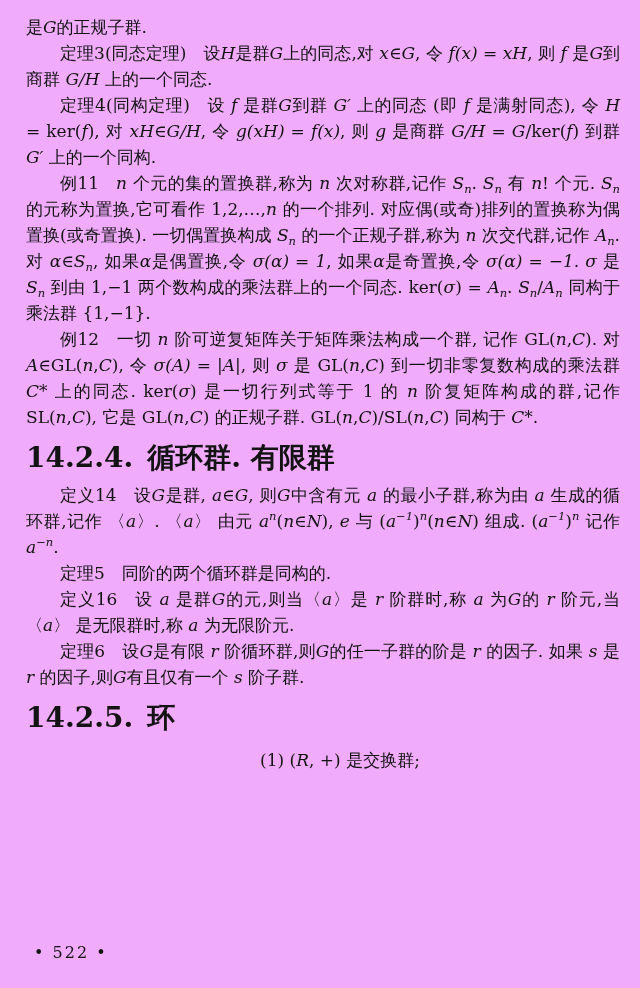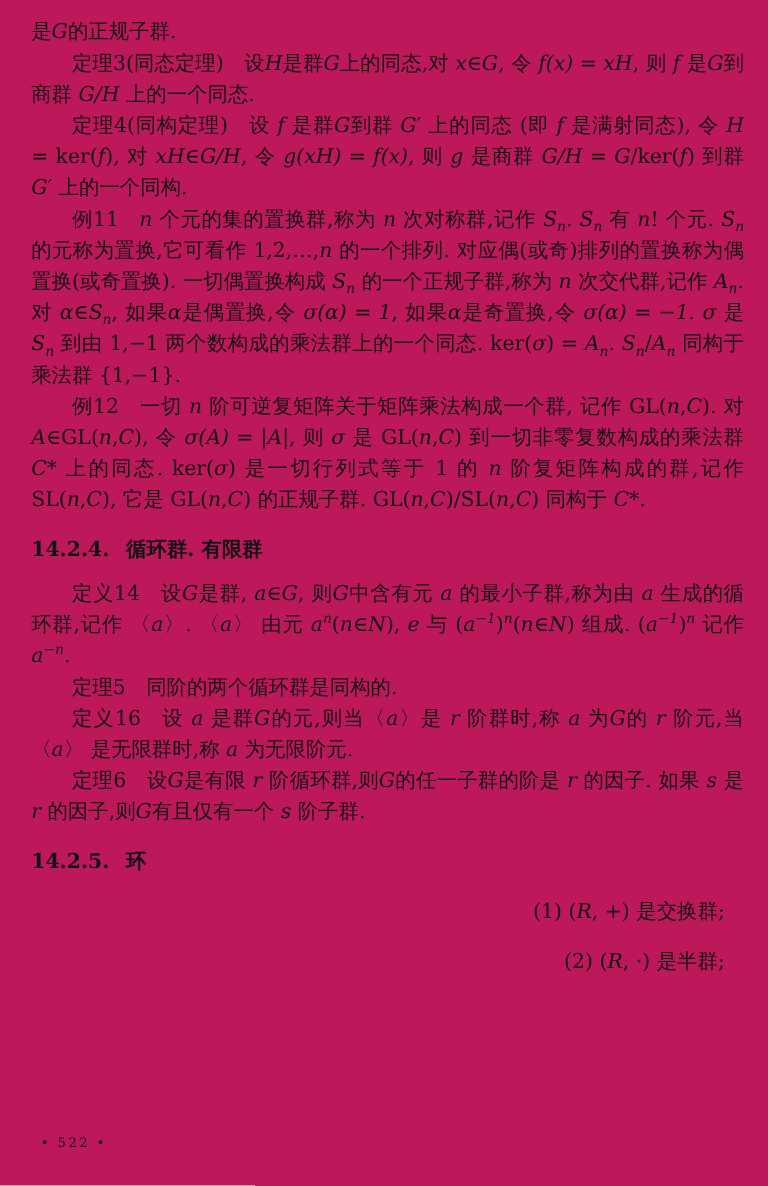--- a/index.html
+++ b/index.html
@@ -2,69 +2,68 @@
 <html><head>
 <meta charset="utf-8">
 <style>
   html, body { margin: 0; padding: 0; background: #e8e8e4; }
   .page {
     position: relative;
     box-sizing: border-box;
     width: 640px;
     height: 988px;
     margin: 0 auto;
-    background: #be185d;
+    background: #f0abfc;
     color: #131313;
     font-family: "DejaVu Serif", serif;
     font-size: 17px;
     line-height: 26px;
     padding: 14px 20px 0 26px;
     overflow: hidden;
   }
   .doc-body { width: 594px; }
   p.paragraph {
     margin: 0;
     text-align: justify;
     text-justify: inter-ideograph;
   }
   p.indent { text-indent: 2em; }
   h2.heading {
-    font-size: 17px;
+    font-size: 28px;
     font-weight: bold;
     line-height: 26px;
     margin: 15px 0 11px 0;
   }
   h2.heading span + span { margin-left: 14px; }
-  p.list-item { margin: 16px; padding-left: 2em; text-align: right; }
+  p.list-item { margin: 16px; padding-left: 2em; text-align: center; }
   .b { font-weight: normal; }
   .i { font-style: italic; }
   sup, sub { font-size: 68%; line-height: 0; }
   sup { vertical-align: super; }
   sub { vertical-align: sub; }
   .footer {
     position: absolute;
     left: 34px;
     bottom: 22px;
-    font-size: 11px;
+    font-size: 16px;
     letter-spacing: 2px;
   }
 </style>
 </head>
 <body>
 
 <div class="page">
   <div class="doc-body" id="doc-body">
       <p class="paragraph"><span>是</span><span class="i">G</span><span>的正规子群.</span></p>
       <p class="paragraph indent"><span class="b">定理3(同态定理)</span><span> 设</span><span class="i">H</span><span>是群</span><span class="i">G</span><span>上的同态,对 </span><span class="i">x∈G</span><span>, 令 </span><span class="i">f(x) = xH</span><span>, 则 </span><span class="i">f</span><span> 是</span><span class="i">G</span><span>到商群 </span><span class="i">G/H</span><span> 上的一个同态.</span></p>
       <p class="paragraph indent"><span class="b">定理4(同构定理)</span><span> 设 </span><span class="i">f</span><span> 是群</span><span class="i">G</span><span>到群 </span><span class="i">G′</span><span> 上的同态 (即 </span><span class="i">f</span><span> 是满射同态), 令 </span><span class="i">H</span><span> = ker(</span><span class="i">f</span><span>), 对 </span><span class="i">xH∈G/H</span><span>, 令 </span><span class="i">g(xH) = f(x)</span><span>, 则 </span><span class="i">g</span><span> 是商群 </span><span class="i">G/H</span><span> = </span><span class="i">G</span><span>/ker(</span><span class="i">f</span><span>) 到群 </span><span class="i">G′</span><span> 上的一个同构.</span></p>
       <p class="paragraph indent"><span class="b">例11</span><span> </span><span class="i">n</span><span> 个元的集的置换群,称为 </span><span class="i">n</span><span> 次</span><span class="b">对称群</span><span>,记作 </span><span class="i">S</span><sub class="i">n</sub><span>. </span><span class="i">S</span><sub class="i">n</sub><span> 有 </span><span class="i">n</span><span>! 个元. </span><span class="i">S</span><sub class="i">n</sub><span> 的元称为</span><span class="b">置换</span><span>,它可看作 1,2,…,</span><span class="i">n</span><span> 的一个排列. 对应偶(或奇)排列的置换称为</span><span class="b">偶置换(或奇置换)</span><span>. 一切偶置换构成 </span><span class="i">S</span><sub class="i">n</sub><span> 的一个正规子群,称为 </span><span class="i">n</span><span> 次</span><span class="b">交代群</span><span>,记作 </span><span class="i">A</span><sub class="i">n</sub><span>. 对 </span><span class="i">α∈S</span><sub class="i">n</sub><span>, 如果</span><span class="i">α</span><span>是偶置换,令 </span><span class="i">σ(α) = 1</span><span>, 如果</span><span class="i">α</span><span>是奇置换,令 </span><span class="i">σ(α) = −1</span><span>. </span><span class="i">σ</span><span> 是 </span><span class="i">S</span><sub class="i">n</sub><span> 到由 1,−1 两个数构成的乘法群上的一个同态. ker(</span><span class="i">σ</span><span>) = </span><span class="i">A</span><sub class="i">n</sub><span>. </span><span class="i">S</span><sub class="i">n</sub><span>/</span><span class="i">A</span><sub class="i">n</sub><span> 同构于乘法群 {1,−1}.</span></p>
       <p class="paragraph indent"><span class="b">例12</span><span> 一切 </span><span class="i">n</span><span> 阶可逆复矩阵关于矩阵乘法构成一个群, 记作 GL(</span><span class="i">n</span><span>,</span><span class="b i">C</span><span>). 对 </span><span class="i">A</span><span>∈GL(</span><span class="i">n</span><span>,</span><span class="b i">C</span><span>), 令 </span><span class="i">σ(A) = |A|</span><span>, 则 </span><span class="i">σ</span><span> 是 GL(</span><span class="i">n</span><span>,</span><span class="b i">C</span><span>) 到一切非零复数构成的乘法群 </span><span class="b i">C</span><span>* 上的同态. ker(</span><span class="i">σ</span><span>) 是一切行列式等于 1 的 </span><span class="i">n</span><span> 阶复矩阵构成的群,记作 SL(</span><span class="i">n</span><span>,</span><span class="b i">C</span><span>), 它是 GL(</span><span class="i">n</span><span>,</span><span class="b i">C</span><span>) 的正规子群. GL(</span><span class="i">n</span><span>,</span><span class="b i">C</span><span>)/SL(</span><span class="i">n</span><span>,</span><span class="b i">C</span><span>) 同构于 </span><span class="b i">C</span><span>*.</span></p>
       <h2 class="heading"><span>14.2.4.</span><span>循环群. 有限群</span></h2>
       <p class="paragraph indent"><span class="b">定义14</span><span> 设</span><span class="i">G</span><span>是群, </span><span class="i">a</span><span>∈</span><span class="i">G</span><span>, 则</span><span class="i">G</span><span>中含有元 </span><span class="i">a</span><span> 的最小子群,称为由 </span><span class="i">a</span><span> 生成的</span><span class="b">循环群</span><span>,记作 〈</span><span class="i">a</span><span>〉. 〈</span><span class="i">a</span><span>〉 由元 </span><span class="i">a</span><sup class="i">n</sup><span>(</span><span class="i">n</span><span>∈</span><span class="b i">N</span><span>), </span><span class="i">e</span><span> 与 (</span><span class="i">a</span><sup class="i">−1</sup><span>)</span><sup class="i">n</sup><span>(</span><span class="i">n</span><span>∈</span><span class="b i">N</span><span>) 组成. (</span><span class="i">a</span><sup class="i">−1</sup><span>)</span><sup class="i">n</sup><span> 记作 </span><span class="i">a</span><sup class="i">−n</sup><span>.</span></p>
       <p class="paragraph indent"><span class="b">定理5</span><span> 同阶的两个循环群是同构的.</span></p>
       <p class="paragraph indent"><span class="b">定义16</span><span> 设 </span><span class="i">a</span><span> 是群</span><span class="i">G</span><span>的元,则当〈</span><span class="i">a</span><span>〉是 </span><span class="i">r</span><span> 阶群时,称 </span><span class="i">a</span><span> 为</span><span class="i">G</span><span>的 </span><span class="i">r</span><span> 阶元,当 〈</span><span class="i">a</span><span>〉 是无限群时,称 </span><span class="i">a</span><span> 为无限阶元.</span></p>
       <p class="paragraph indent"><span class="b">定理6</span><span> 设</span><span class="i">G</span><span>是有限 </span><span class="i">r</span><span> 阶循环群,则</span><span class="i">G</span><span>的任一子群的阶是 </span><span class="i">r</span><span> 的因子. 如果 </span><span class="i">s</span><span> 是 </span><span class="i">r</span><span> 的因子,则</span><span class="i">G</span><span>有且仅有一个 </span><span class="i">s</span><span> 阶子群.</span></p>
       <h2 class="heading"><span>14.2.5.</span><span>环</span></h2>
       <p class="list-item"><span>(1) (</span><span class="i">R</span><span>, +) 是交换群;</span></p>
-      <p class="list-item"><span>(2) (</span><span class="i">R</span><span>, ·) 是半群;</span></p>
     </div>
   <div class="footer">• 522 •</div>
 </div>
 
 </body></html>

